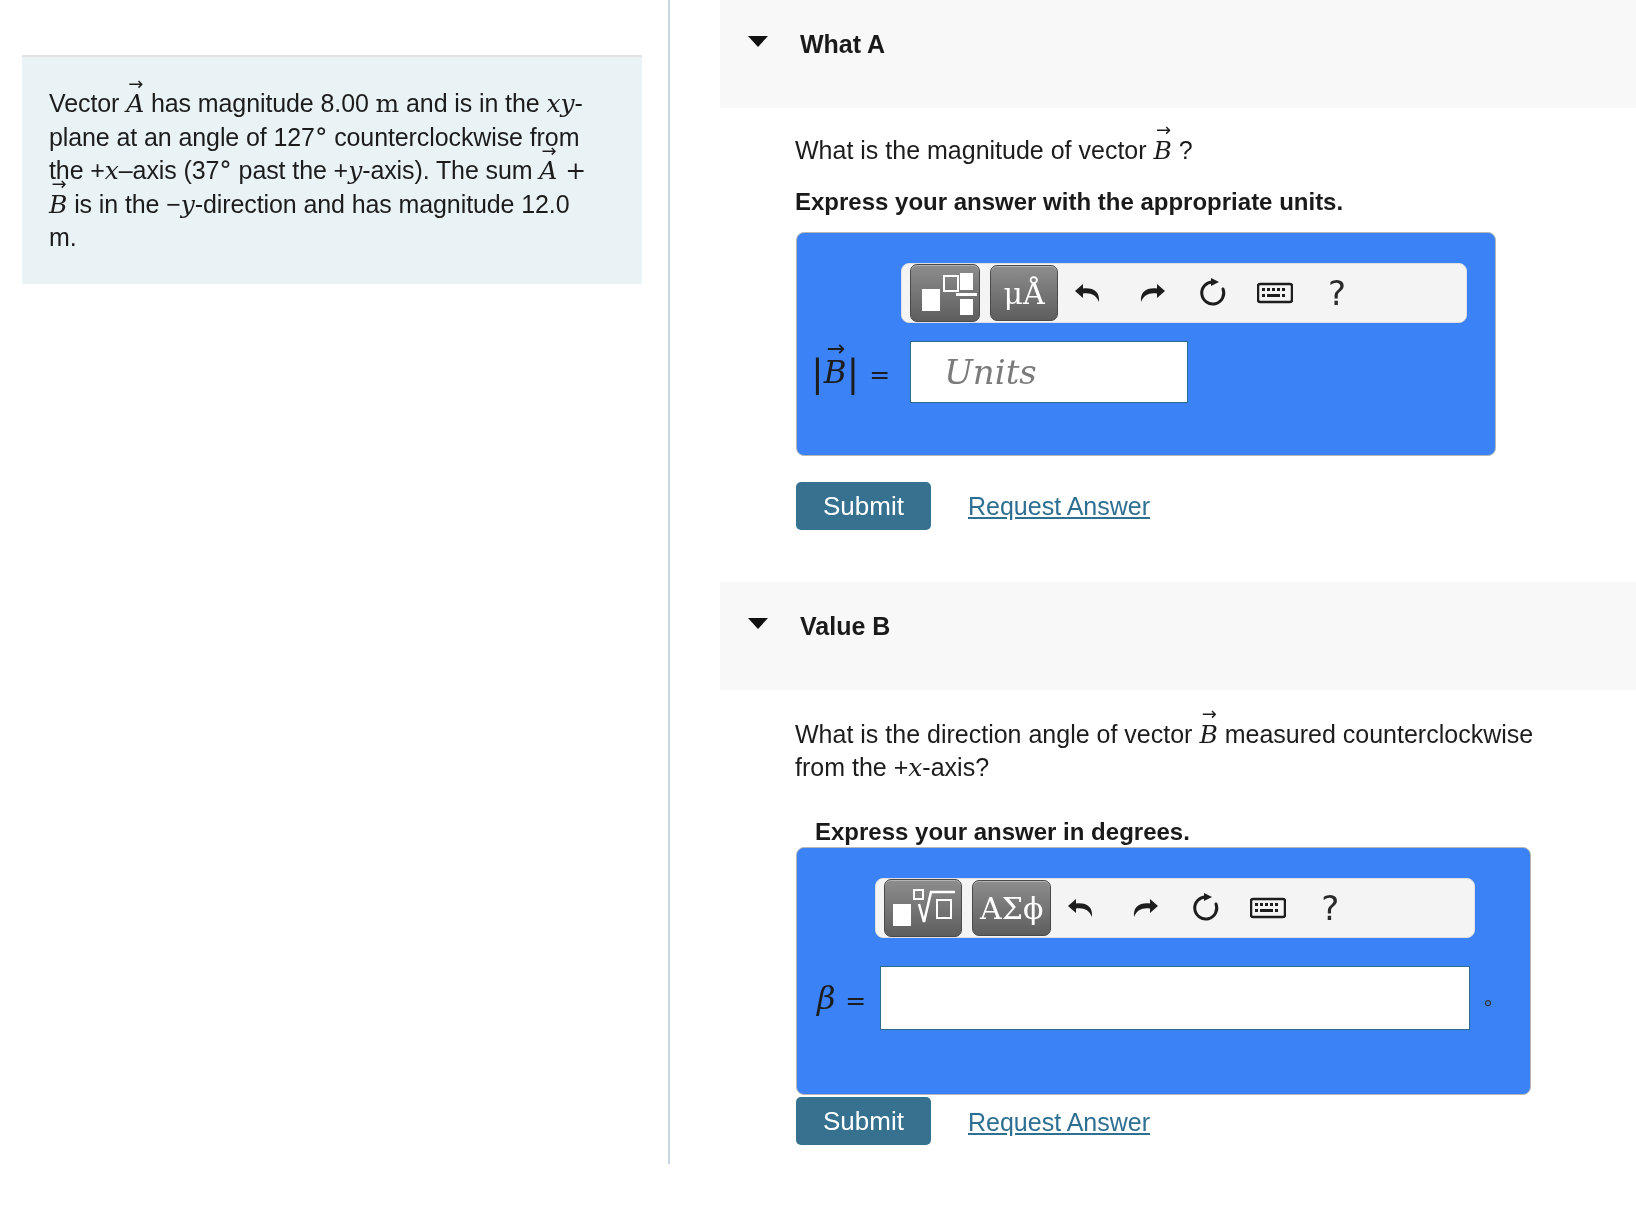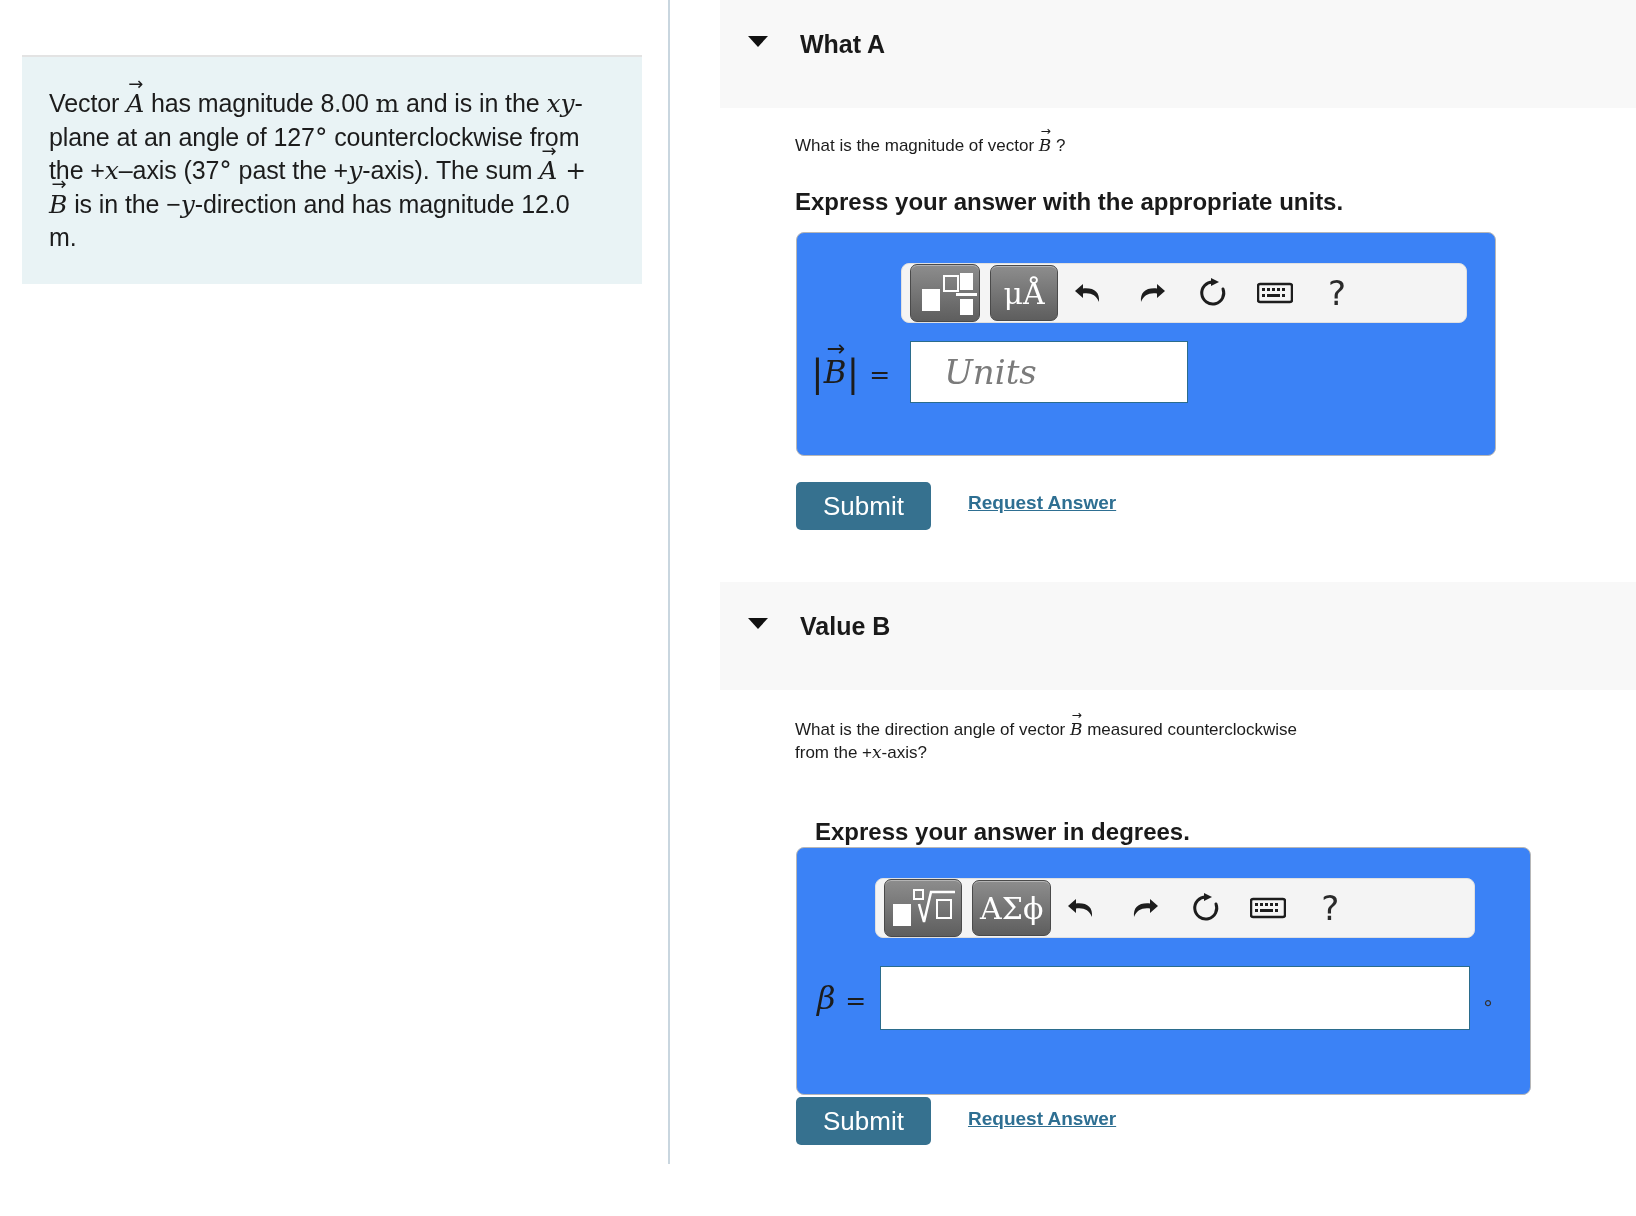--- a/index.html
+++ b/index.html
@@ -103,21 +103,21 @@
     left: 80px;
     top: 30px;
     font-size: 25px;
     font-weight: bold;
     color: #1a1a1a;
   }
 
   .qtext {
     position: absolute;
     left: 127px;
-    font-size: 17px;
+    font-size: 25px;
     line-height: 1.32;
     color: #1c1c1c;
     width: 790px;
   }
   .qprompt {
     position: absolute;
     left: 127px;
     font-size: 24px;
     font-weight: bold;
     color: #1a1a1a;
@@ -231,22 +231,22 @@
     border-radius: 5px;
     font-family: "Liberation Sans", sans-serif;
     font-size: 26px;
     width: 135px;
     height: 48px;
     cursor: pointer;
   }
   .link-request {
     position: absolute;
     color: #2e6f92;
-    font-size: 19px;
-    font-weight: bold;
+    font-size: 25px;
+    font-weight: normal;
     text-decoration: underline;
     cursor: pointer;
   }
   .deg-sym {
     position: absolute;
     font-size: 20px;
     color: #333;
     font-family: "DejaVu Sans", sans-serif;
   }
 </style>

